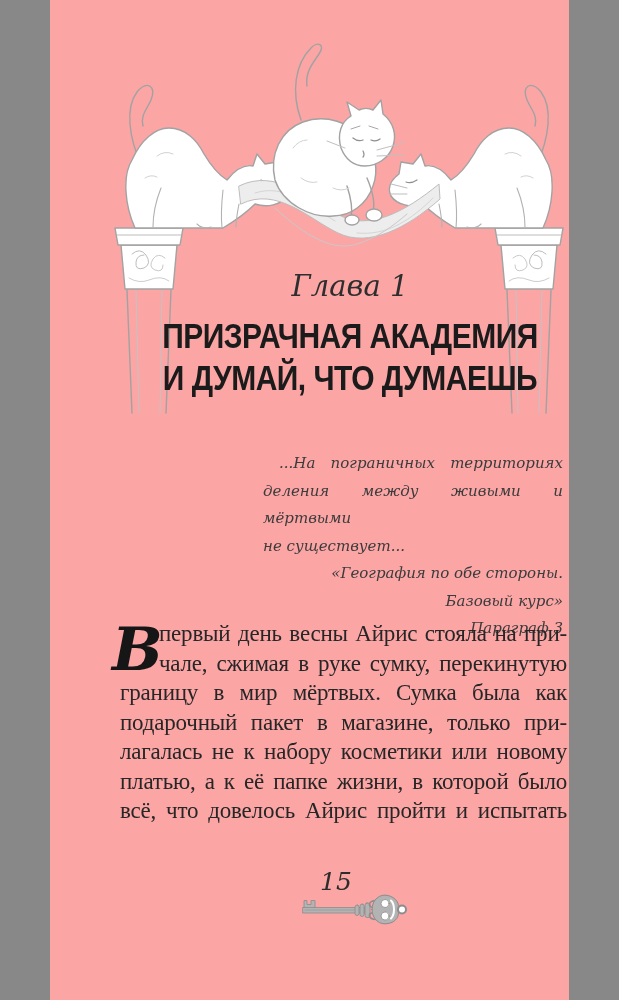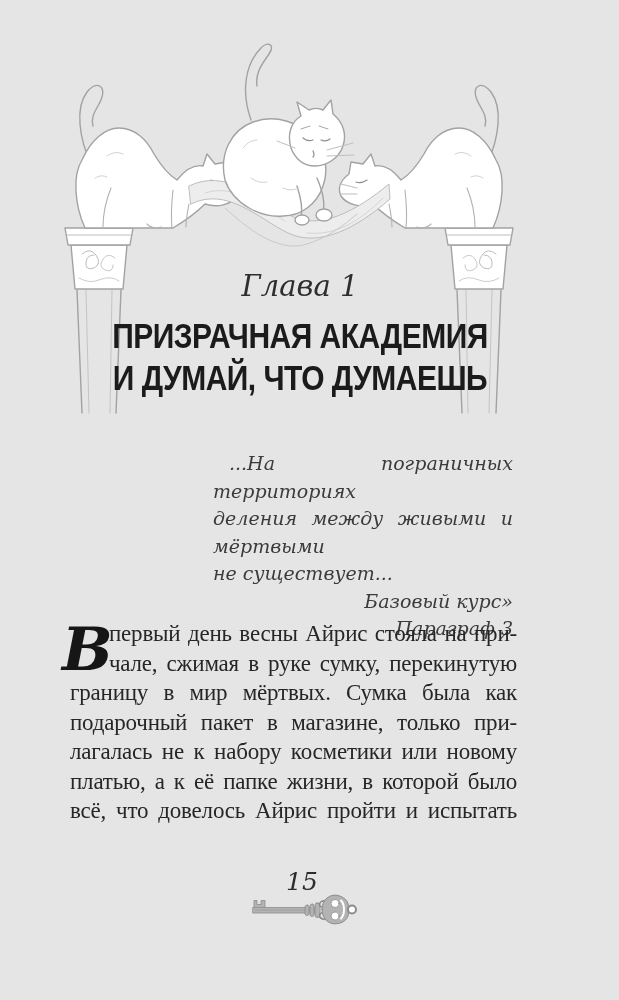--- a/index.html
+++ b/index.html
@@ -1,19 +1,19 @@
 <!DOCTYPE html>
 <html><head>
 <meta charset="utf-8">
 <style>
   html,body{margin:0;padding:0;background:#888;}
   .page{
     position:relative;
-    width:619px;height:1000px;
-    background:#e5e5e5;
+    width:519px;height:1000px;
+    background:#fca5a5;
     margin:0 auto;
     overflow:hidden;
     font-family:"Liberation Serif", serif;
   }
   
   .illustration{position:absolute;left:55px;top:28px;width:510px;height:387px;}
   
   .chapter{
     position:absolute;left:60px;top:269px;width:480px;
     text-align:center;
@@ -31,21 +31,21 @@
     letter-spacing:-0.5px;
     color:#1b1b1b;
     transform:scaleY(1.18);
     transform-origin:50% 50%;
   }
   
   .epigraph{
     position:absolute;left:213px;top:450px;width:300px;
     font-family:"DejaVu Serif", serif;
     font-style:italic;
-    font-size:19px;line-height:27.5px;
+    font-size:15px;line-height:27.5px;
     color:#3b3b3b;
   }
   .ep-just{text-align:justify;text-align-last:justify;}
   .ep-indent{text-indent:16px;}
   .ep-left{text-align:left;}
   .ep-right{text-align:right;}
   
   .body-text{
     position:absolute;left:62px;top:619px;width:455px;
     font-size:23px;line-height:29.5px;
@@ -57,21 +57,21 @@
     width:38px;height:56px;
     margin:3px 9px 0 0;
     font-family:"DejaVu Serif", serif;
     font-style:italic;font-weight:700;
     font-size:60px;line-height:54px;
     color:#161616;
   }
   .bline{text-align:justify;text-align-last:justify;margin-left:8px;}
   
   .page-number{
-    position:absolute;left:284px;top:867px;width:36px;
+    position:absolute;left:268px;top:867px;width:36px;
     text-align:center;
     font-family:"DejaVu Serif", serif;
     font-style:italic;
     font-size:25px;
     color:#2c2c2c;
   }
   .key-icon{position:absolute;left:249px;top:891px;width:110px;height:37px;}
 </style>
 </head>
 <body>
@@ -172,20 +172,21 @@
 
   <h1 class="title" style="margin:0">
     <div>ПРИЗРАЧНАЯ АКАДЕМИЯ</div>
     <div>И ДУМАЙ, ЧТО ДУМАЕШЬ</div>
   </h1>
 
   <div class="epigraph">
     <div class="ep-just ep-indent">...На пограничных территориях</div>
     <div class="ep-just">деления между живыми и мёртвыми</div>
     <div class="ep-left">не существует...</div>
+    <div class="ep-right">«География по обе стороны.</div>
     <div class="ep-right">Базовый курс»</div>
     <div class="ep-right">Параграф 3</div>
   </div>
 
   <div class="body-text">
     <span class="dropcap">В</span>
     <div class="bline">первый день весны Айрис стояла на при-</div>
     <div class="bline">чале, сжимая в руке сумку, перекинутую</div>
     <div class="bline">границу в мир мёртвых. Сумка была как</div>
     <div class="bline">подарочный пакет в магазине, только при-</div>

